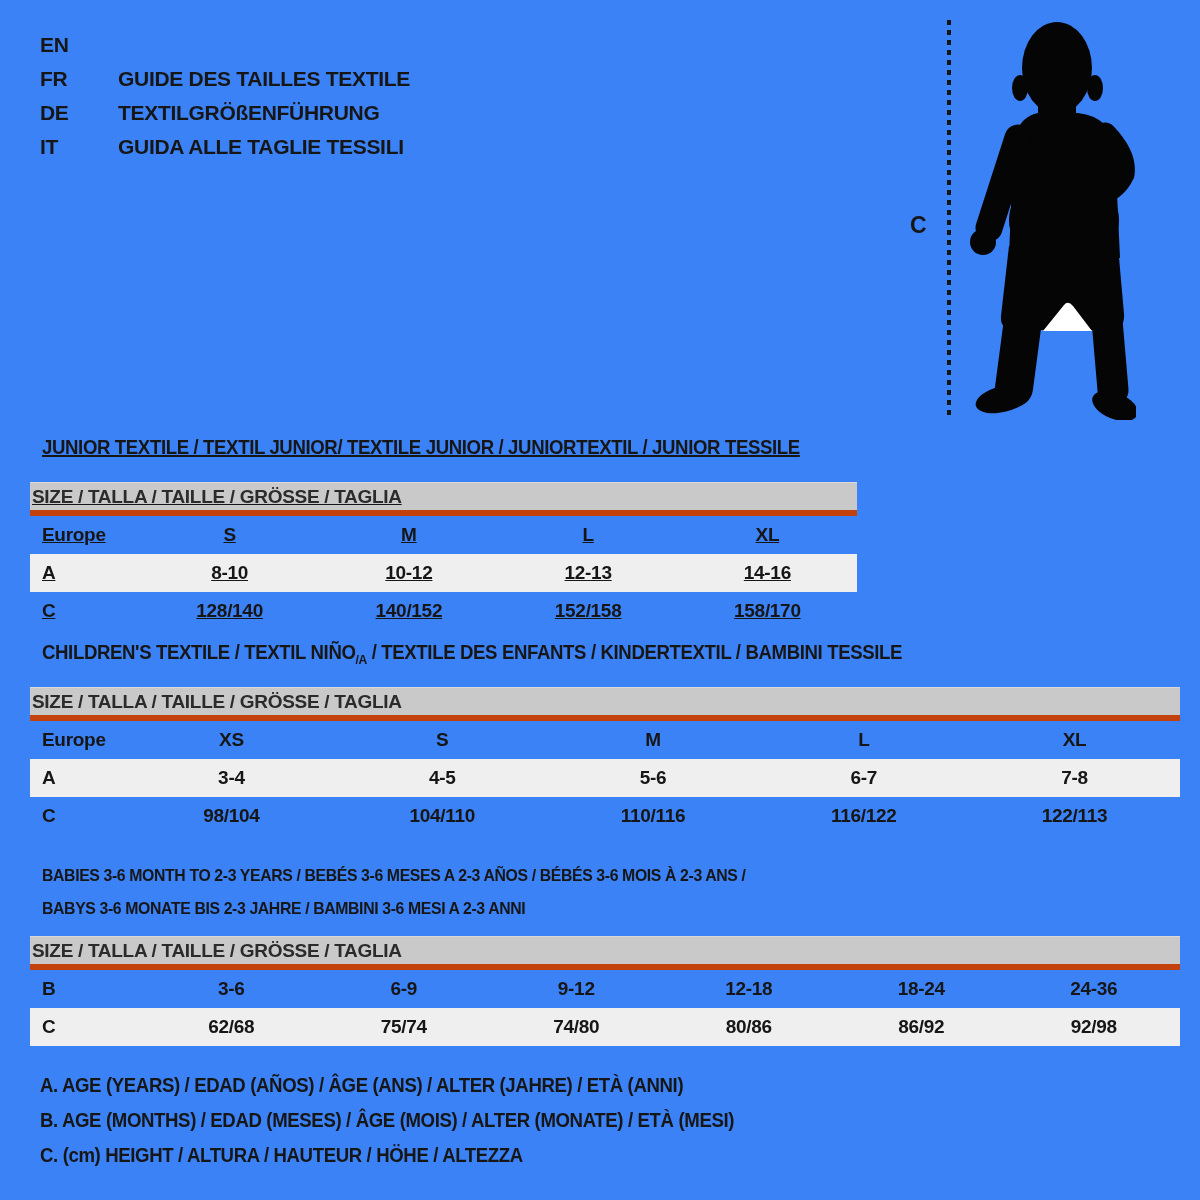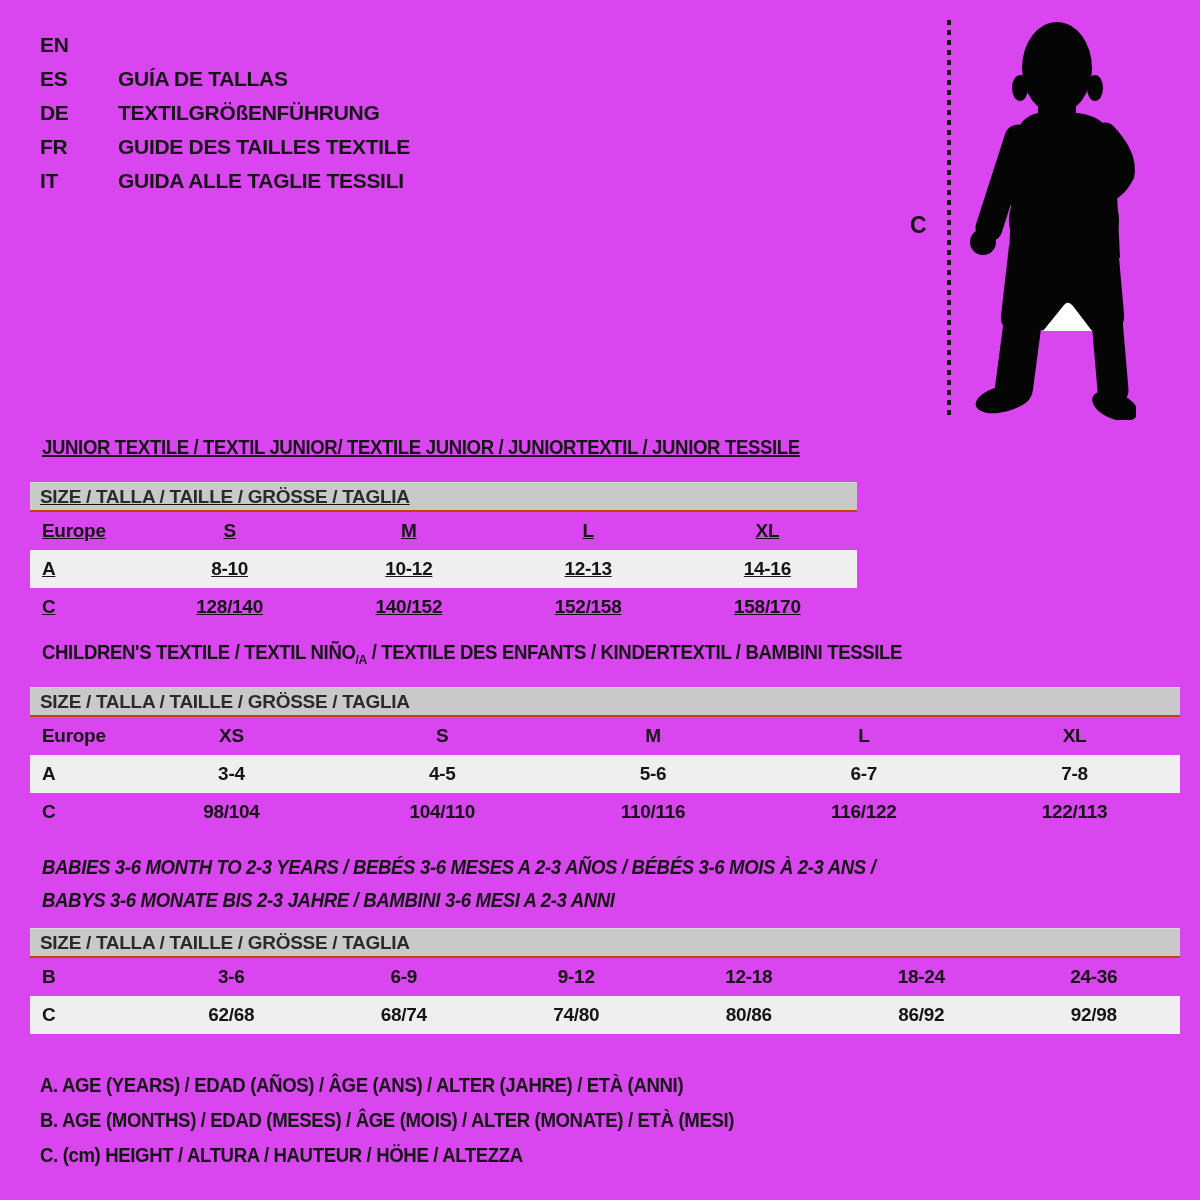--- a/index.html
+++ b/index.html
@@ -1,19 +1,19 @@
 <!DOCTYPE html>
 <html style="--ink: #161616; --band-bg: #c9c9c9; --stripe-bg: #efefef; --silhouette: #050505;"><head>
 <meta charset="utf-8">
 <style>
   html,body{margin:0;padding:0;}
   #canvas{
     position:relative;
     width:1200px;height:1200px;
-    background:#d946ef;
+    background:#3b82f6;
     color:var(--ink,#161616);
     font-family:"Liberation Sans", sans-serif;
     overflow:hidden;
   }
   
   .langs{position:absolute;left:40px;top:28px;}
   .lang-row{display:flex;height:34px;line-height:34px;font-size:21px;font-weight:700;letter-spacing:-0.3px;}
   .lang-code{width:78px;flex:0 0 78px;}
   .lang-label{white-space:nowrap;}
   
@@ -28,27 +28,27 @@
   #sec-junior{top:436px;width:827px;text-decoration:underline;}
   #sec-children{top:641px;width:1150px;}
   #sec-babies{top:851px;width:1150px;}
   .sec-title{
     height:22px;line-height:22px;margin:0 0 24px 12px;
     font-size:20px;font-weight:700;white-space:nowrap;letter-spacing:-0.4px;
     transform:scaleX(0.93);transform-origin:0 50%;
   }
   .sec-title sub{font-size:13px;}
   .sec-title2{
-    margin:0 0 11px 12px;font-size:20px;font-weight:700;letter-spacing:-0.4px;font-style:italic;
+    margin:8px 0 11px 12px;font-size:17px;font-weight:700;letter-spacing:-0.4px;
   }
   .sec-title2 .tline{height:33px;line-height:33px;white-space:nowrap;transform:scaleX(0.93);transform-origin:0 50%;}
   .band{
-    height:27px;line-height:27px;padding-left:10px;
+    height:27px;line-height:27px;padding-left:2px;
     background:var(--band-bg,#c9c9c9);
-    border-top:1px solid #d9d9d9;border-bottom:2px solid #c2410c;
+    border-top:1px solid #d9d9d9;border-bottom:6px solid #c2410c;
     font-size:19px;font-weight:700;color:#2b2b2b;letter-spacing:-0.3px;
     white-space:nowrap;
   }
   .tbl{display:table;width:100%;table-layout:fixed;font-size:19px;font-weight:700;}
   .tr{display:table-row;}
   .td{display:table-cell;height:38px;vertical-align:middle;text-align:center;letter-spacing:-0.3px;}
   .td.lbl{text-align:left;padding-left:12px;}
   .tr.stripe .td{background:var(--stripe-bg,#efefef);}
   .c0j{width:98px;}   
   .c0c{width:84px;}   
@@ -63,30 +63,26 @@
 </head>
 <body>
 
 <div id="canvas">
 
   <div class="langs">
     <div class="lang-row">
       <span class="lang-code">EN</span>
     </div>
     <div class="lang-row">
-      <span class="lang-code">ES</span>
-      <span class="lang-label">GUÍA DE TALLAS</span>
+      <span class="lang-code">FR</span>
+      <span class="lang-label">GUIDE DES TAILLES TEXTILE</span>
     </div>
     <div class="lang-row">
       <span class="lang-code">DE</span>
       <span class="lang-label">TEXTILGRÖßENFÜHRUNG</span>
-    </div>
-    <div class="lang-row">
-      <span class="lang-code">FR</span>
-      <span class="lang-label">GUIDE DES TAILLES TEXTILE</span>
     </div>
     <div class="lang-row">
       <span class="lang-code">IT</span>
       <span class="lang-label">GUIDA ALLE TAGLIE TESSILI</span>
     </div>
   </div>
 
   <div class="measure-line"></div>
   <div class="measure-label">C</div>
   <svg class="silhouette" viewBox="0 0 170 402" xmlns="http://www.w3.org/2000/svg">
@@ -180,21 +176,21 @@
         <div class="td">3-6</div>
         <div class="td">6-9</div>
         <div class="td">9-12</div>
         <div class="td">12-18</div>
         <div class="td">18-24</div>
         <div class="td">24-36</div>
       </div>
       <div class="tr stripe">
         <div class="td lbl">C</div>
         <div class="td">62/68</div>
-        <div class="td">68/74</div>
+        <div class="td">75/74</div>
         <div class="td">74/80</div>
         <div class="td">80/86</div>
         <div class="td">86/92</div>
         <div class="td">92/98</div>
       </div>
     </div>
   </div>
 
   <div class="legend">
     <div class="legend-line">A. AGE (YEARS) / EDAD (AÑOS) / ÂGE (ANS) / ALTER (JAHRE) / ETÀ (ANNI)</div>

